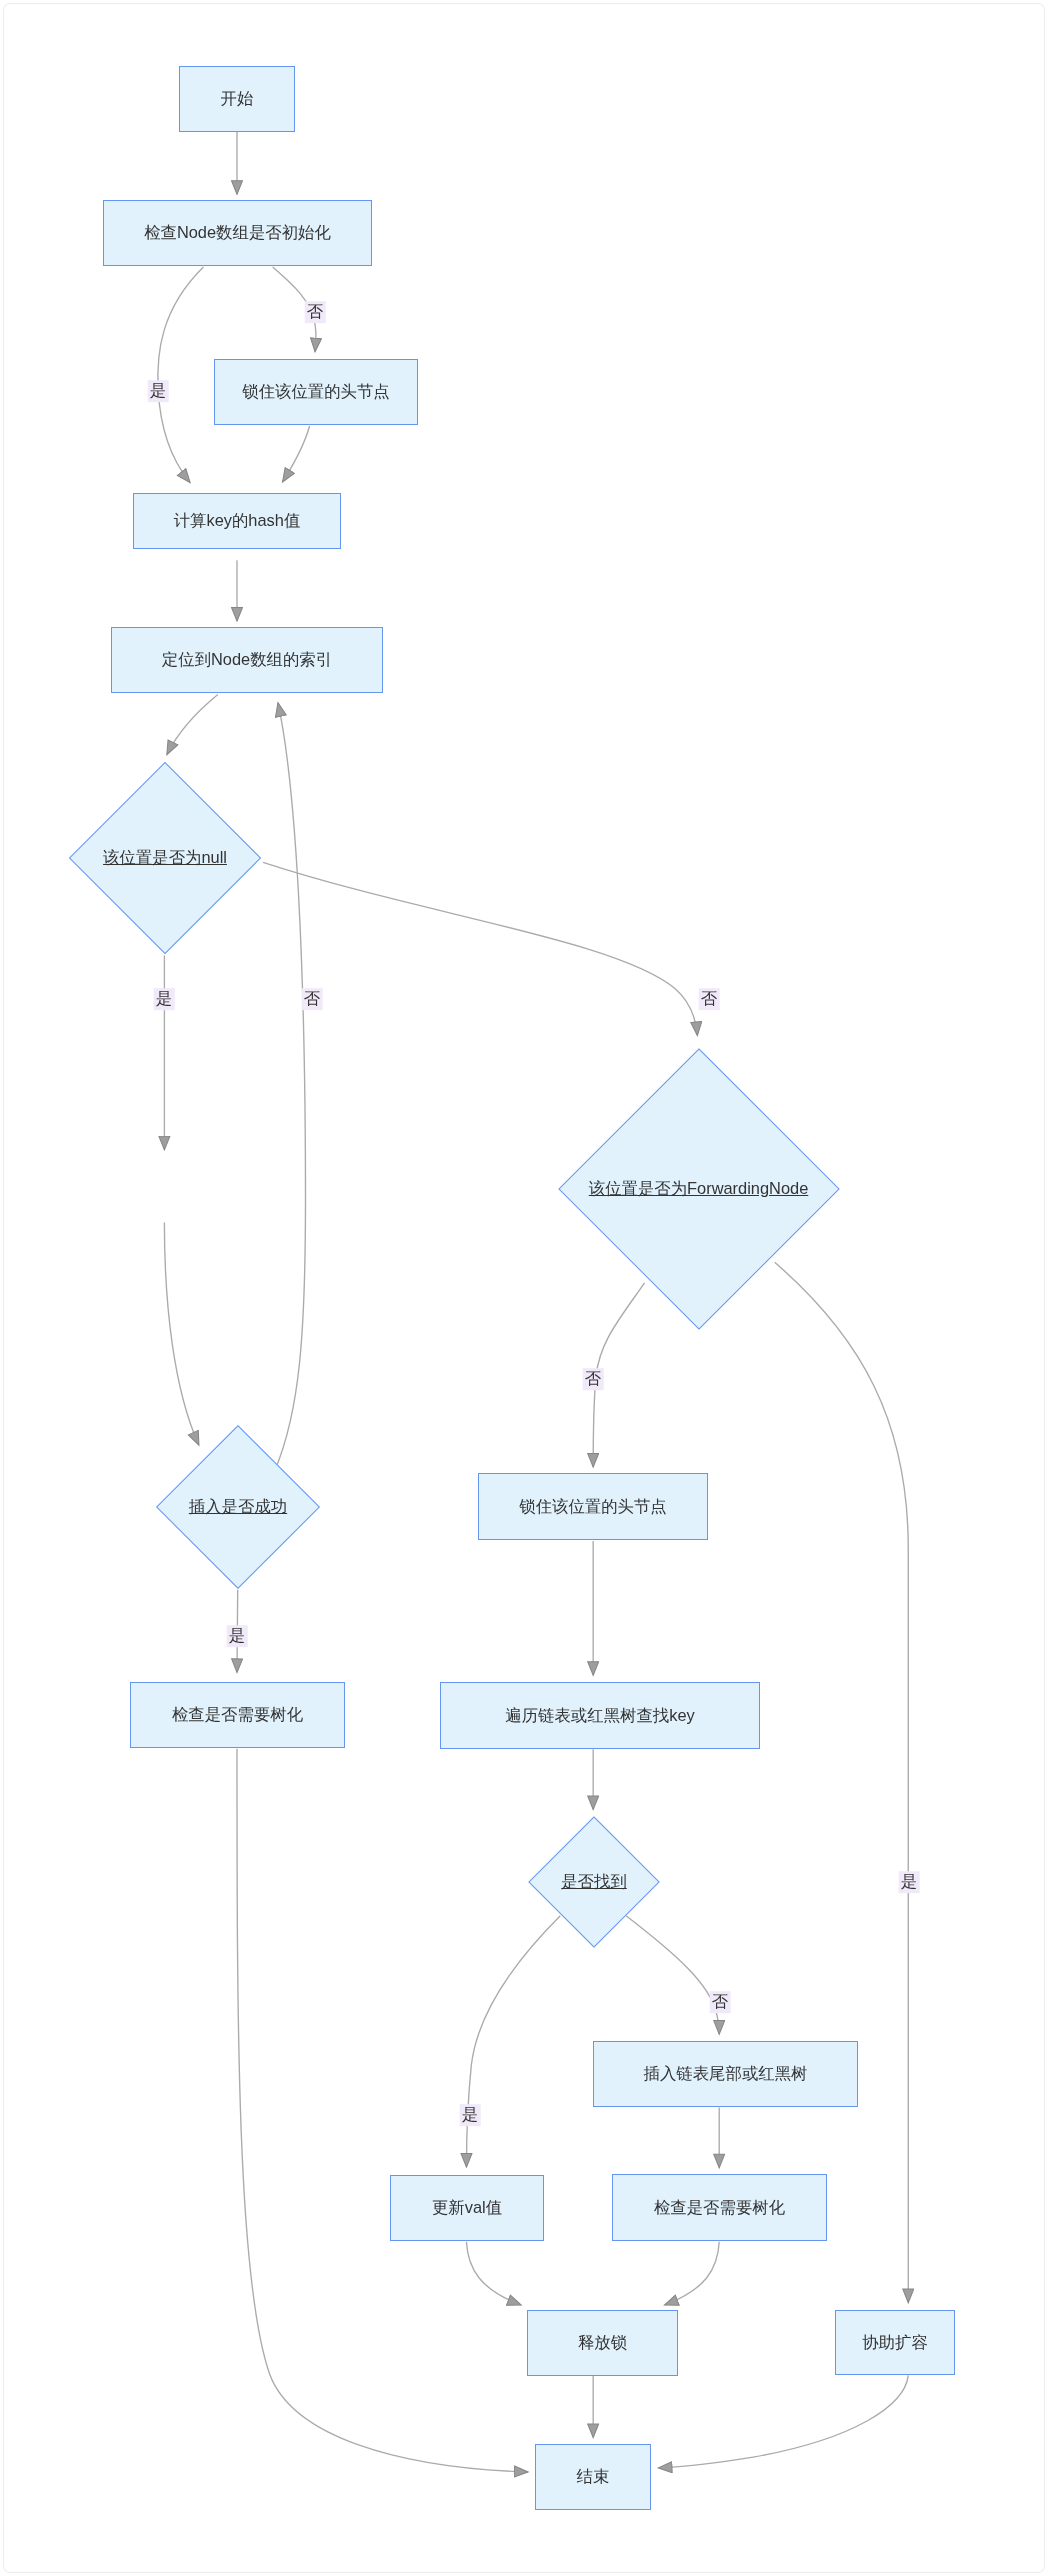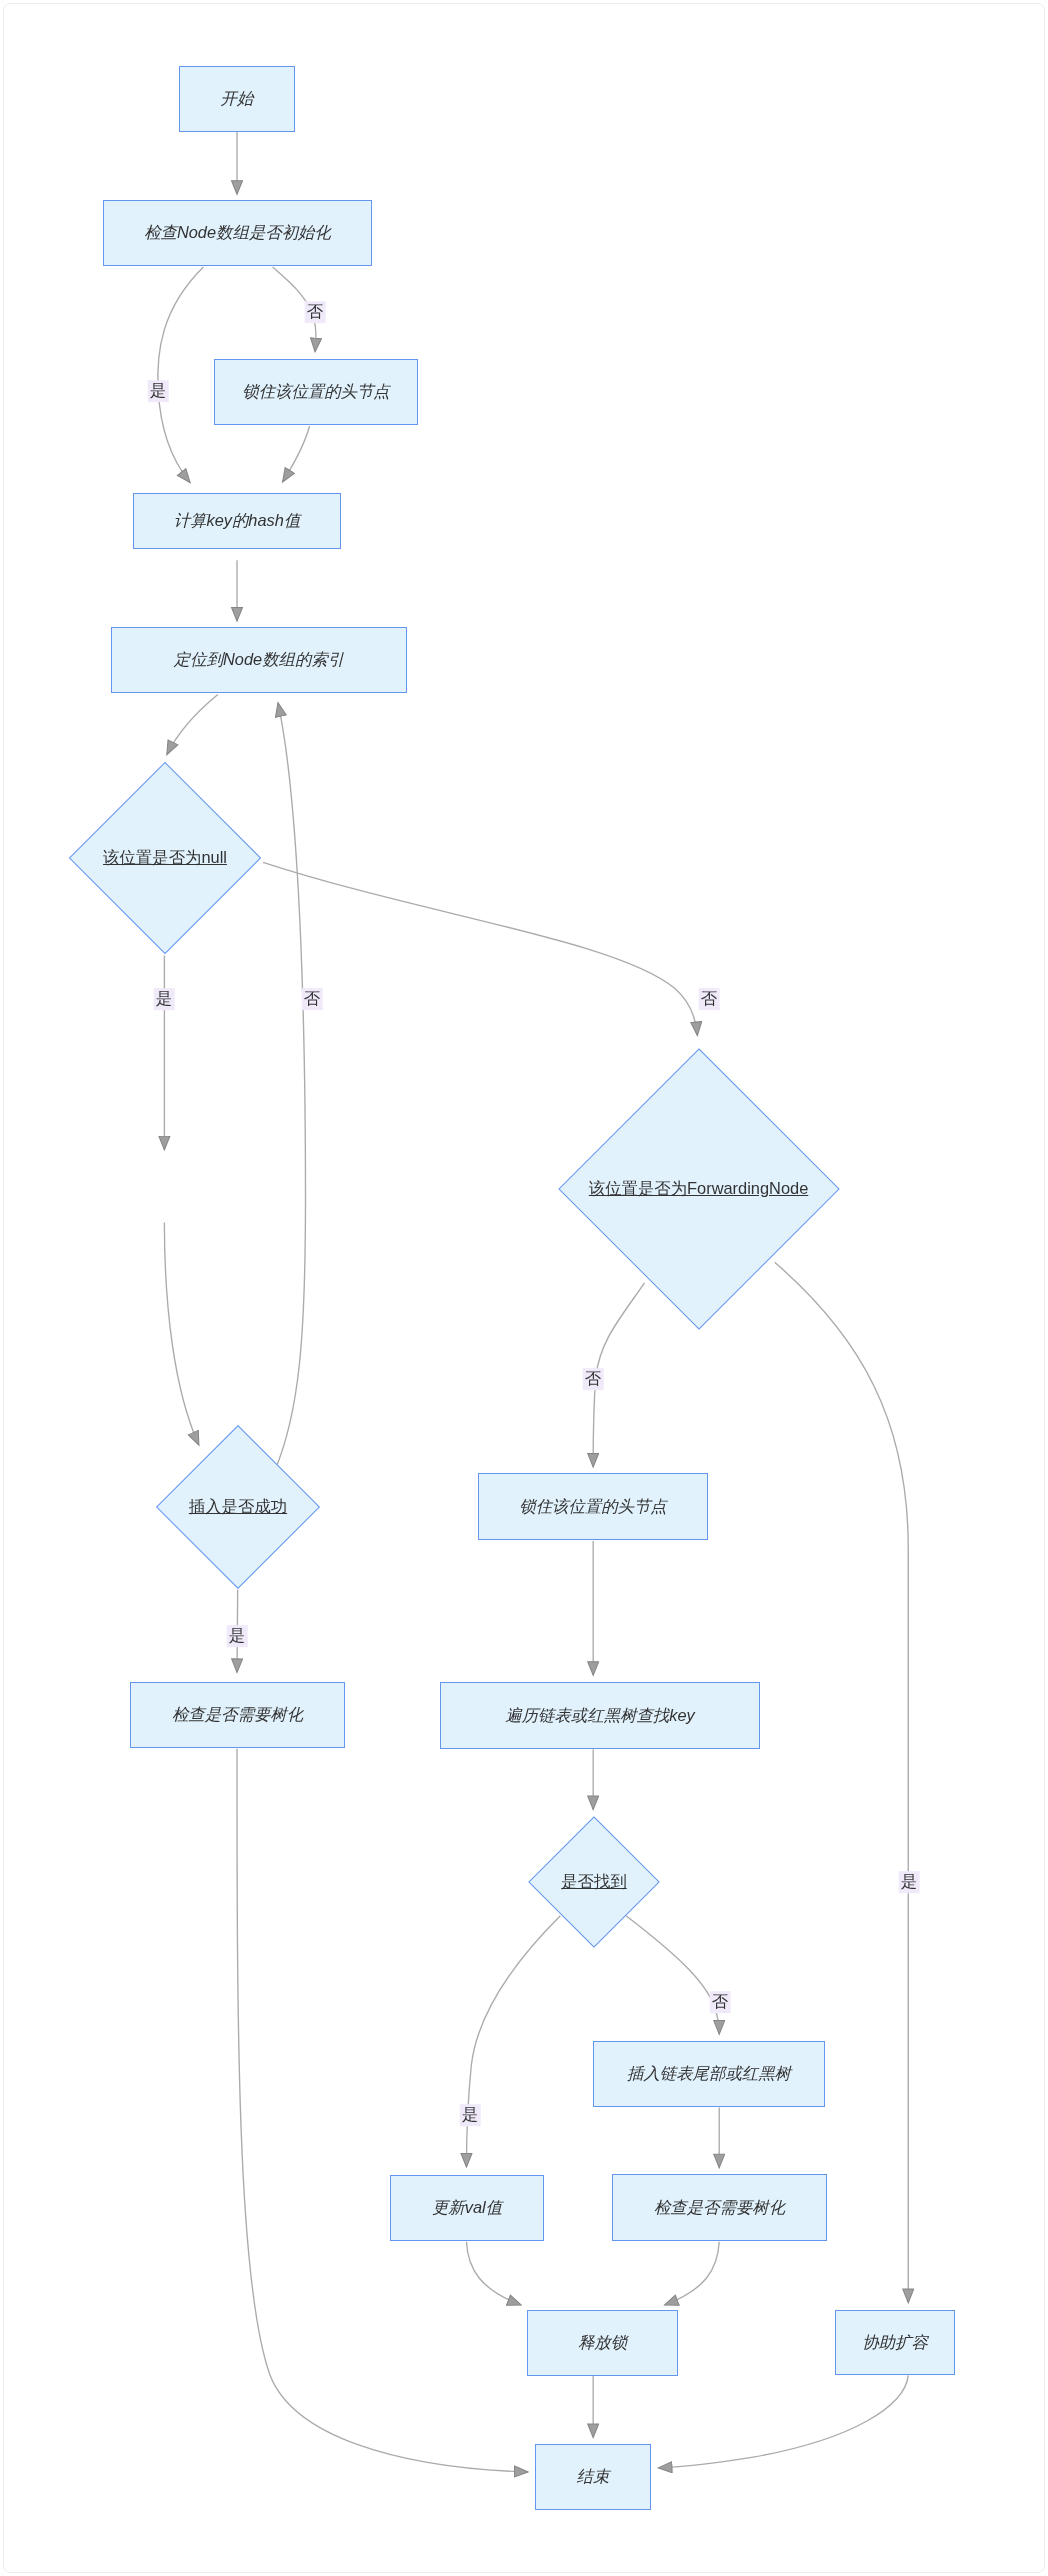--- a/index.html
+++ b/index.html
@@ -18,21 +18,20 @@
   #edges{position:absolute;left:0;top:0;width:1048px;height:2576px;}
   .node{
     position:absolute;
     display:flex;align-items:center;justify-content:center;
     box-sizing:border-box;
     font-size:16.4px;color:#333;text-align:center;
   }
   .rect{
     background:var(--node-fill,#e1f2fd);
     border:1.4px solid var(--node-border,#6496f0);
-    font-style:italic;
   }
   .diamond{background:transparent;border:none;text-decoration:underline;}
   .dshape{
     position:absolute;left:50%;top:50%;
     transform:translate(-50%,-50%) rotate(45deg);
     background:var(--node-fill,#e1f2fd);
     border:1.4px solid var(--node-border,#6496f0);
     box-sizing:border-box;
   }
   .nl{position:relative;z-index:2;white-space:nowrap;}
@@ -87,36 +86,36 @@
   </div>
   <div class="node rect" style="left:103px;top:200px;width:269px;height:66px">
     <span class="nl">检查Node数组是否初始化</span>
   </div>
   <div class="node rect" style="left:214px;top:359px;width:204px;height:66px">
     <span class="nl">锁住该位置的头节点</span>
   </div>
   <div class="node rect" style="left:133px;top:493px;width:208px;height:56px">
     <span class="nl">计算key的hash值</span>
   </div>
-  <div class="node rect" style="left:111px;top:627px;width:296px;height:66px">
+  <div class="node rect" style="left:111px;top:627px;width:272px;height:66px">
     <span class="nl">定位到Node数组的索引</span>
   </div>
   <div class="node rect" style="left:478px;top:1473px;width:230px;height:67px">
     <span class="nl">锁住该位置的头节点</span>
   </div>
   <div class="node rect" style="left:130px;top:1682px;width:215px;height:66px">
     <span class="nl">检查是否需要树化</span>
   </div>
   <div class="node rect" style="left:440px;top:1682px;width:320px;height:67px">
     <span class="nl">遍历链表或红黑树查找key</span>
   </div>
   <div class="node rect" style="left:390px;top:2175px;width:154px;height:66px">
     <span class="nl">更新val值</span>
   </div>
-  <div class="node rect" style="left:593px;top:2041px;width:232px;height:66px">
+  <div class="node rect" style="left:593px;top:2041px;width:265px;height:66px">
     <span class="nl">插入链表尾部或红黑树</span>
   </div>
   <div class="node rect" style="left:612px;top:2174px;width:215px;height:67px">
     <span class="nl">检查是否需要树化</span>
   </div>
   <div class="node rect" style="left:527px;top:2310px;width:151px;height:66px">
     <span class="nl">释放锁</span>
   </div>
   <div class="node rect" style="left:835px;top:2310px;width:120px;height:65px">
     <span class="nl">协助扩容</span>

